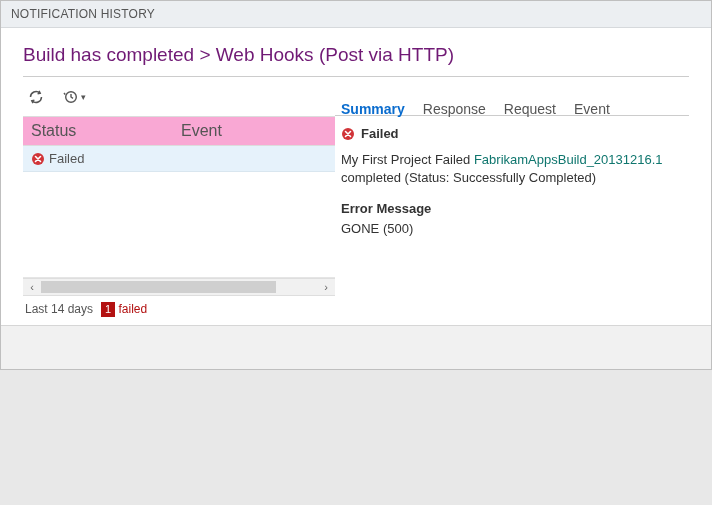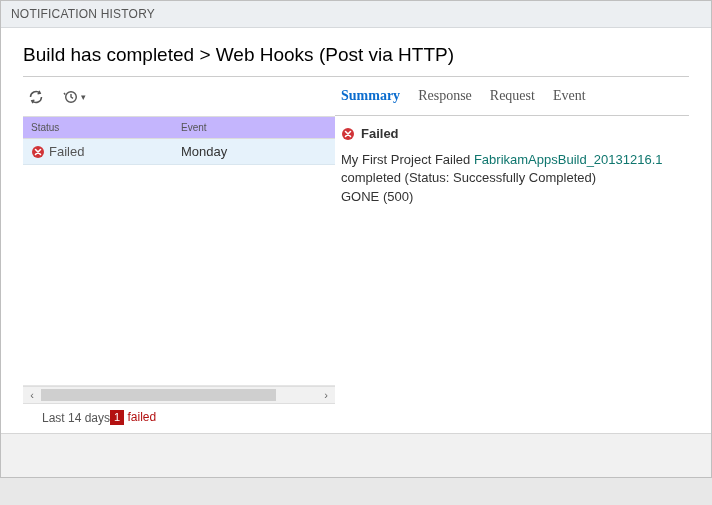--- a/index.html
+++ b/index.html
@@ -8,38 +8,38 @@
     font-size: 13px;
     background: #e8e8e8;
     width: 712px;
     height: 505px;
     overflow: hidden;
     color: #333;
   }
   .window {
     background: #fff;
     width: 712px;
-    height: 478px;
+    height: 370px;
     border: 1px solid #bfbfbf;
     display: flex;
     flex-direction: column;
   }
   .titlebar {
     background: #eceff2;
     border-bottom: 1px solid #d6d9dc;
     padding: 6px 10px;
     font-size: 12px;
     color: #555;
     letter-spacing: 0.2px;
   }
   .heading {
     padding: 16px 22px 10px 22px;
     font-size: 19px;
     font-weight: 300;
-    color: #000000;
+    color: #701a75;
   }
   .content {
     display: flex;
     flex: 1;
     padding: 0 22px 0 22px;
     min-height: 0;
   }
   .left-pane {
     width: 312px;
     display: flex;
@@ -66,24 +66,24 @@
     display: inline-flex; align-items: center; justify-content: center;
     color: #555;
     cursor: pointer;
   }
   .icon-btn svg { width: 16px; height: 16px; }
   .history-dropdown { display: inline-flex; align-items: center; gap: 2px; cursor: pointer; color: #555;}
   .history-dropdown svg { width: 16px; height: 16px; }
   .caret { font-size: 9px; color: #555; }
   .grid-header {
     display: flex;
-    background: #c4b5fd;
+    background: #f9a8d4;
     border-top: 1px solid #dcdcdc;
     border-bottom: 1px solid #dcdcdc;
-    font-size: 10px;
+    font-size: 16px;
     color: #555;
   }
   .grid-header .col, .grid-row .col {
     padding: 5px 8px;
   }
   .col-status { width: 150px; }
   .col-event { flex: 1; }
   .grid-body {
     flex: 1;
     overflow: hidden;
@@ -112,40 +112,37 @@
   }
   .scroll-arrow {
     width: 18px; height: 16px;
     display: flex; align-items:center; justify-content:center;
     color: #666; font-size: 11px; cursor:pointer;
     background:#f1f1f1;
   }
   .scroll-track { flex:1; height: 12px; background:#f1f1f1; position:relative;}
   .scroll-thumb { position:absolute; left:0; top:0; height:12px; width:235px; background:#cfcfcf;}
   .footer-line {
-    display:flex; align-items:center; gap:0;
+    display:flex; gap:8px;
     font-size:12px; color:#555;
     padding: 6px 2px 8px 2px;
-    margin-left: 17px;
   }
   .fail-badge {
     background:#b31111; color:#fff; font-size:11px;
     padding: 0 4px; line-height:15px; height:15px;
     display:inline-block;
   }
   .failed-word { color:#b31111; }
   .tabs {
     display:flex; gap:18px;
     border-top: 1px solid #ccc;
     border-bottom: 1px solid #ccc;
     padding: 16px 6px;
     height: 40px;
-    align-items: center;
     font-size: 14px;
-    font-family: Liberation Serif, serif;
   }
   .tab { color:#555; cursor:pointer; padding: 8px 0; }
   .tab.active { color:#0a6cce; font-weight:600; }
   .detail {
     padding: 10px 6px;
     font-size: 13px;
     color: #333;
     overflow:hidden;
   }
   .detail-status { display:flex; align-items:center; gap:6px; margin-bottom:10px;}
@@ -198,21 +195,20 @@
         <div class="grid-row">
           <div class="col col-status status-cell">
             <span class="fail-icon">
               <svg viewBox="0 0 14 14">
                 <circle cx="7" cy="7" r="6" fill="#d13438"></circle>
                 <path d="M4.5 4.5l5 5M9.5 4.5l-5 5" stroke="#fff" stroke-width="1.6" stroke-linecap="round"></path>
               </svg>
             </span>
             <span class="fail-text">Failed</span>
           </div>
-          <div class="col col-event">Monday</div>
         </div>
       </div>
 
       <div class="scrollbar">
         <div class="scroll-arrow">‹</div>
         <div class="scroll-track">
           <div class="scroll-thumb"></div>
         </div>
         <div class="scroll-arrow">›</div>
       </div>
@@ -240,19 +236,20 @@
             <svg viewBox="0 0 14 14">
               <circle cx="7" cy="7" r="6" fill="#d13438"></circle>
               <path d="M4.5 4.5l5 5M9.5 4.5l-5 5" stroke="#fff" stroke-width="1.6" stroke-linecap="round"></path>
             </svg>
           </span>
           <span class="label">Failed</span>
         </div>
         <p>
           <span>My First Project Failed </span><span class="link">FabrikamAppsBuild_20131216.1</span><span> completed (Status: Successfully Completed)</span>
         </p>
+        <p class="err-heading">Error Message</p>
         <p>GONE (500)</p>
       </div>
     </div>
   </div>
 
   <div class="bottom-strip"></div>
 </div>
 
 </body></html>

